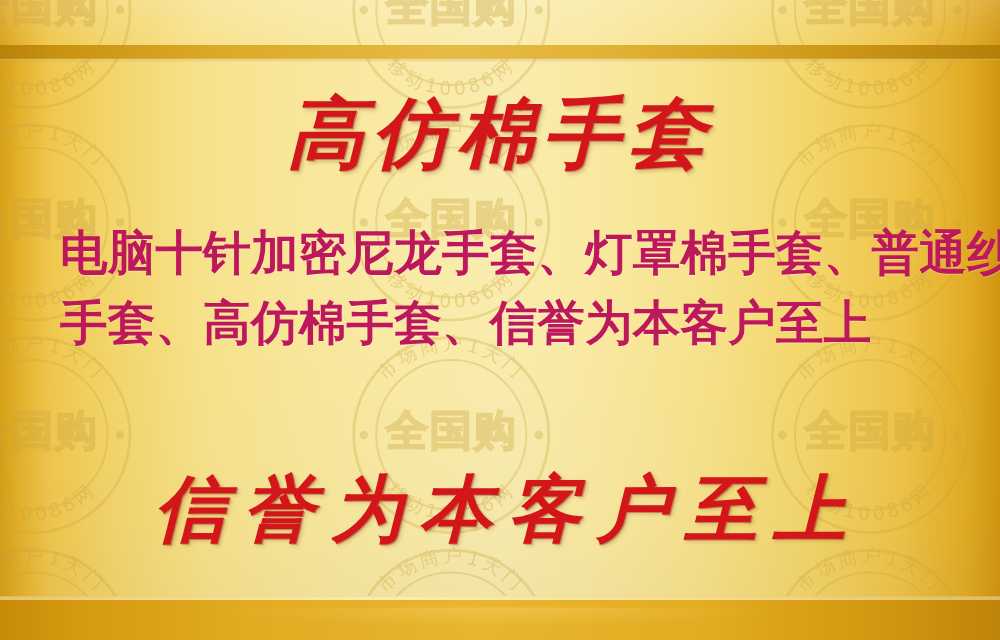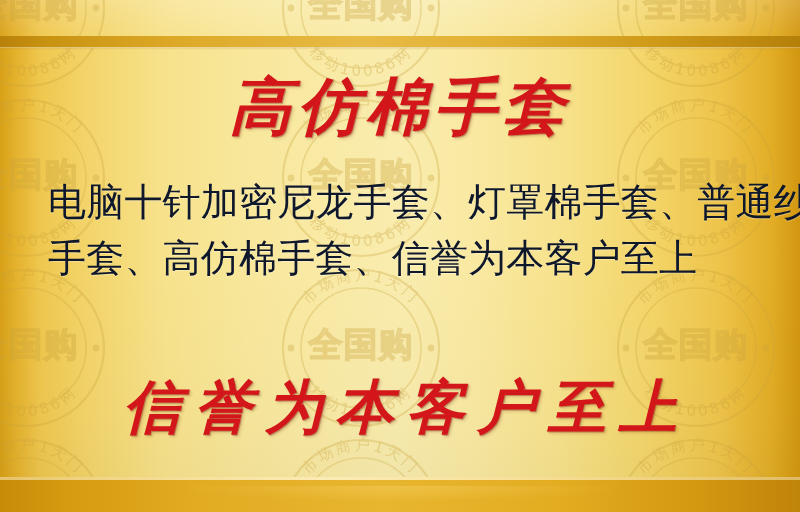--- a/index.html
+++ b/index.html
@@ -158,24 +158,25 @@
     position: absolute;
     top: 174px;
     left: 48px;
     width: 712px;
   }
 
   .body-line {
     font-family: "DejaVu Sans", "Liberation Sans", sans-serif;
     font-size: 38px;
     line-height: 56px;
-    color: #0f172a;
+    color: #be185d;
     letter-spacing: 0.005em;
     white-space: nowrap;
     text-shadow: 0 1px 0 rgba(255,255,255,0.30);
+    font-weight: bold;
   }
 
   .slogan {
     position: absolute;
     top: 378px;
     left: 0;
     width: 100%;
     text-align: center;
     font-family: "DejaVu Serif", "Liberation Serif", serif;
     font-weight: bold;

